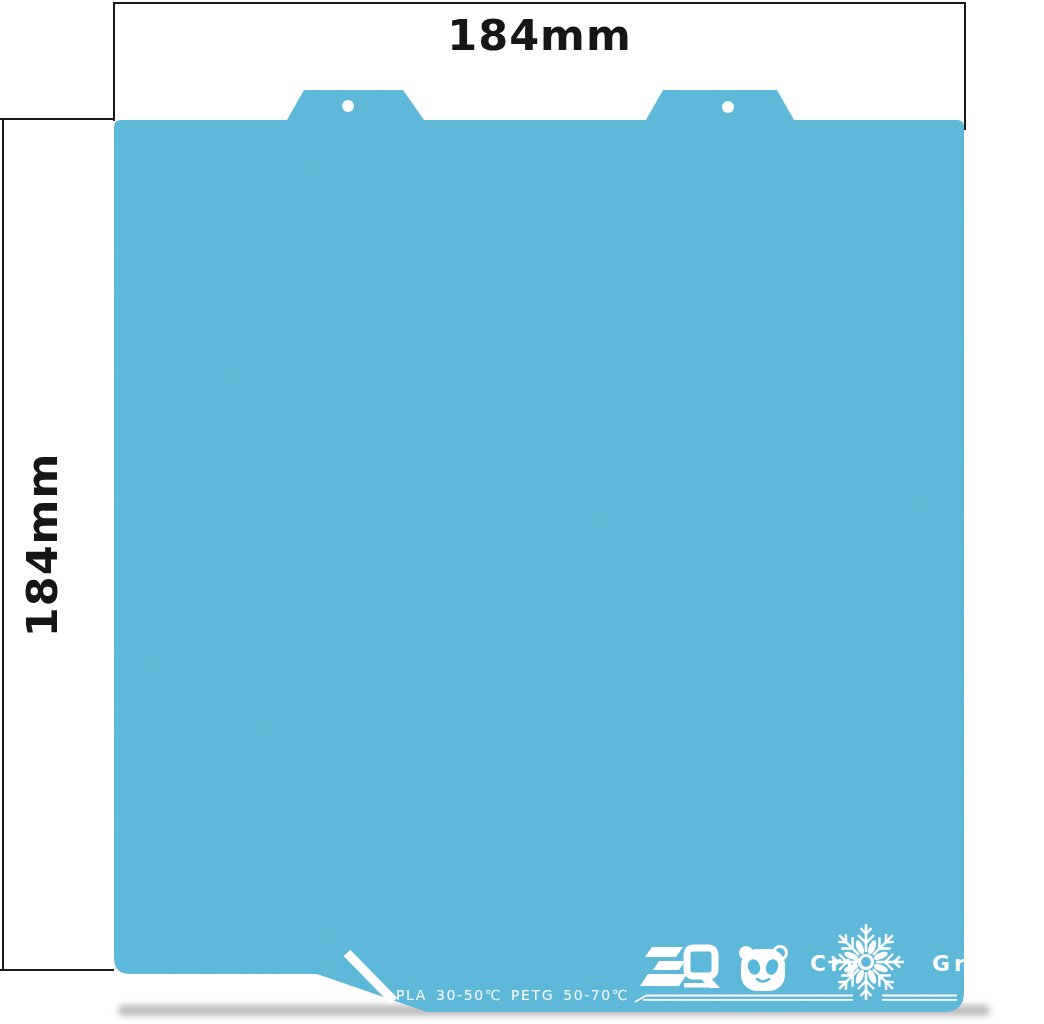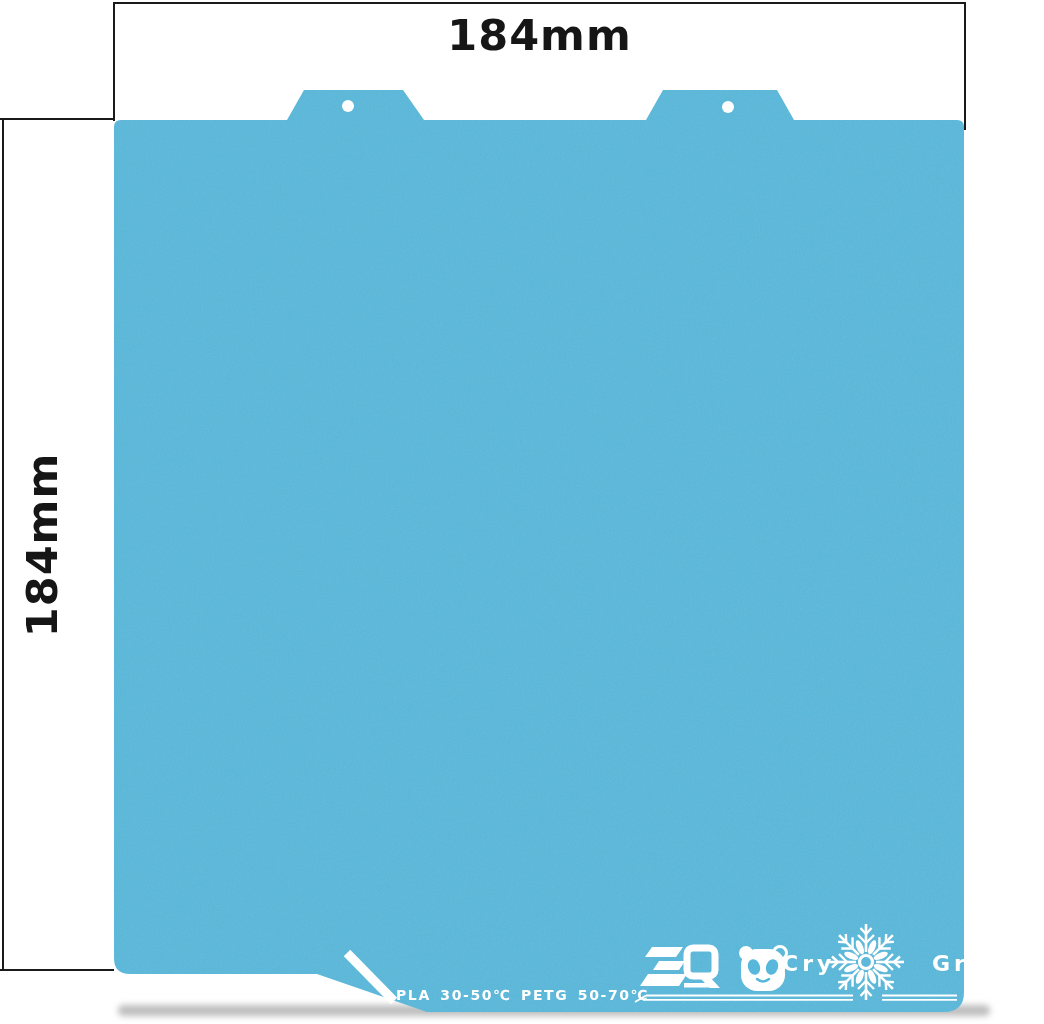--- a/index.html
+++ b/index.html
@@ -9,28 +9,28 @@
     font-family:"DejaVu Sans","Liberation Sans",sans-serif;
   }
   svg.canvas{position:absolute;left:0;top:0;width:1044px;height:1024px;}
   .dim-label{
     position:absolute;color:#161616;font-weight:bold;
     font-size:43px;letter-spacing:1px;white-space:nowrap;
   }
   .dim-label.top{left:114px;top:10px;width:851px;text-align:center;}
   .dim-label.left{left:42px;top:545px;transform:translate(-50%,-50%) rotate(-90deg);}
   .temp-label{
-    position:absolute;left:396px;top:987px;color:#ffffff;font-weight:bold;
+    position:absolute;left:396px;top:987px;color:#ffffff;font-weight:normal;
     font-size:14px;letter-spacing:1.6px;word-spacing:3px;white-space:nowrap;
   }
   .cryo{
     position:absolute;color:#ffffff;font-weight:bold;font-size:22px;
     letter-spacing:4px;white-space:nowrap;
   }
-  .cryo.left{left:782px;top:951px;}
+  .cryo.left{left:810px;top:951px;}
   .cryo.right{left:884px;top:951px;margin-left:48px;}
 </style>
 </head>
 <body>
 
 <svg class="canvas" viewBox="0 0 1044 1024">
   <defs>
     <filter id="grainF" x="-5%" y="-5%" width="110%" height="110%">
       <feTurbulence type="fractalNoise" baseFrequency="0.75" numOctaves="2" seed="7" stitchTiles="stitch" result="n"></feTurbulence>
       <feColorMatrix in="n" type="saturate" values="0" result="m"></feColorMatrix>

